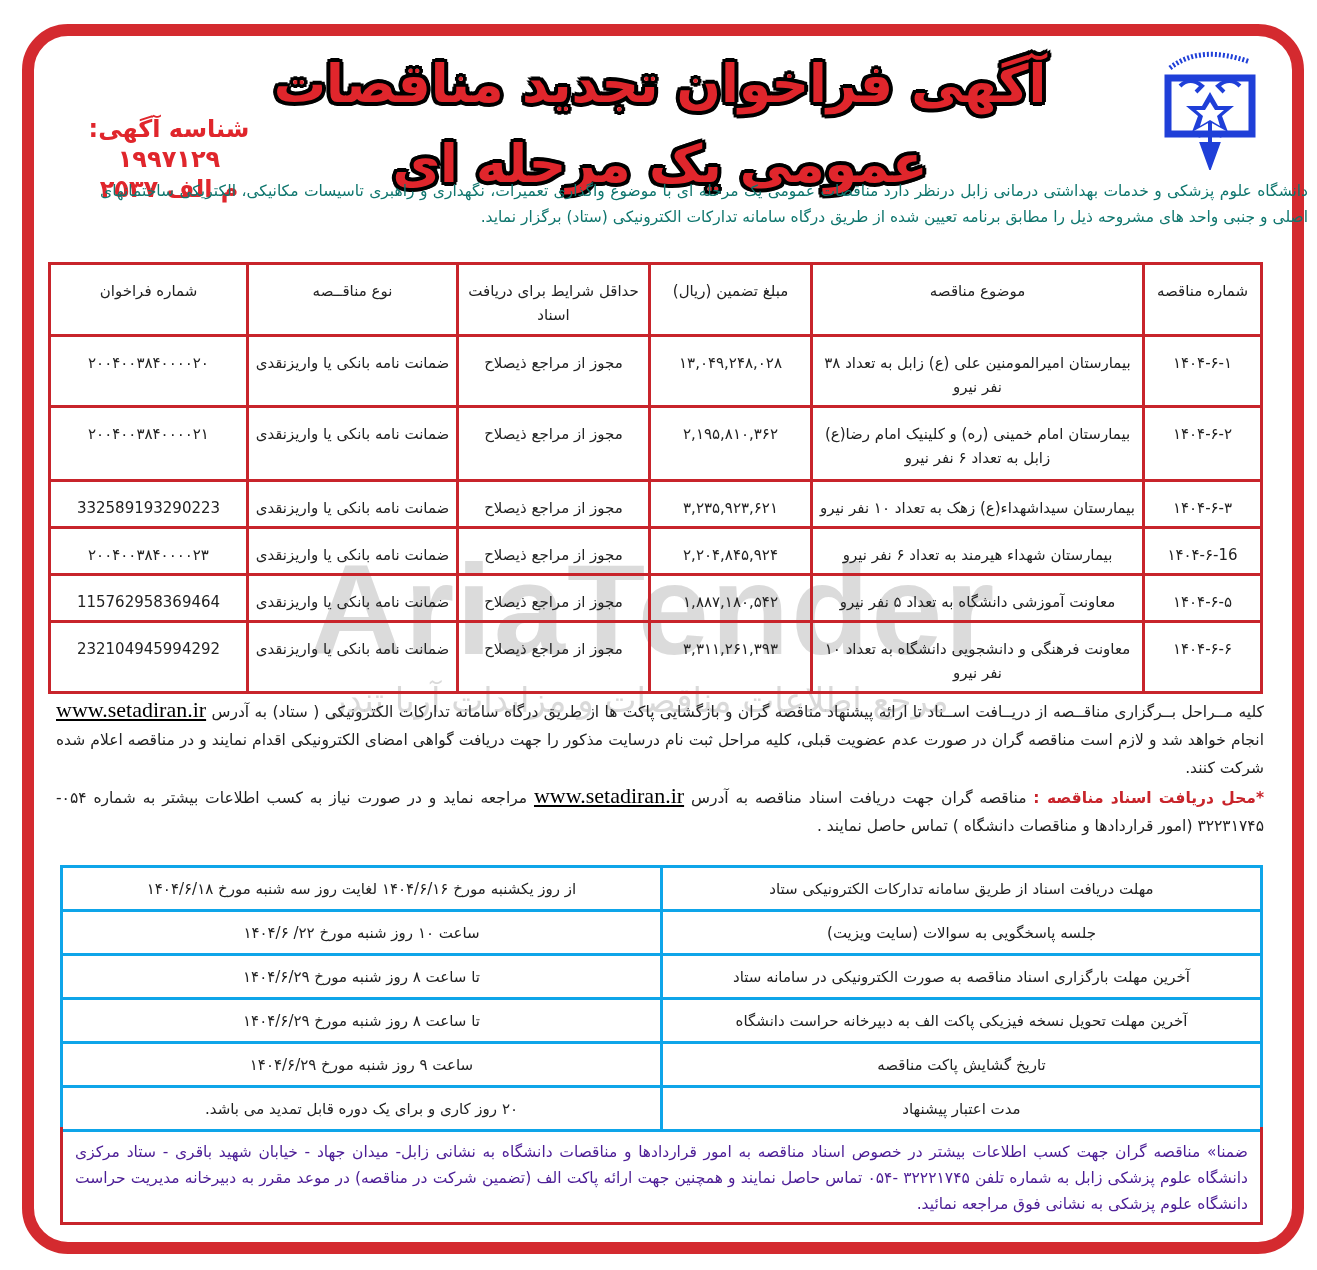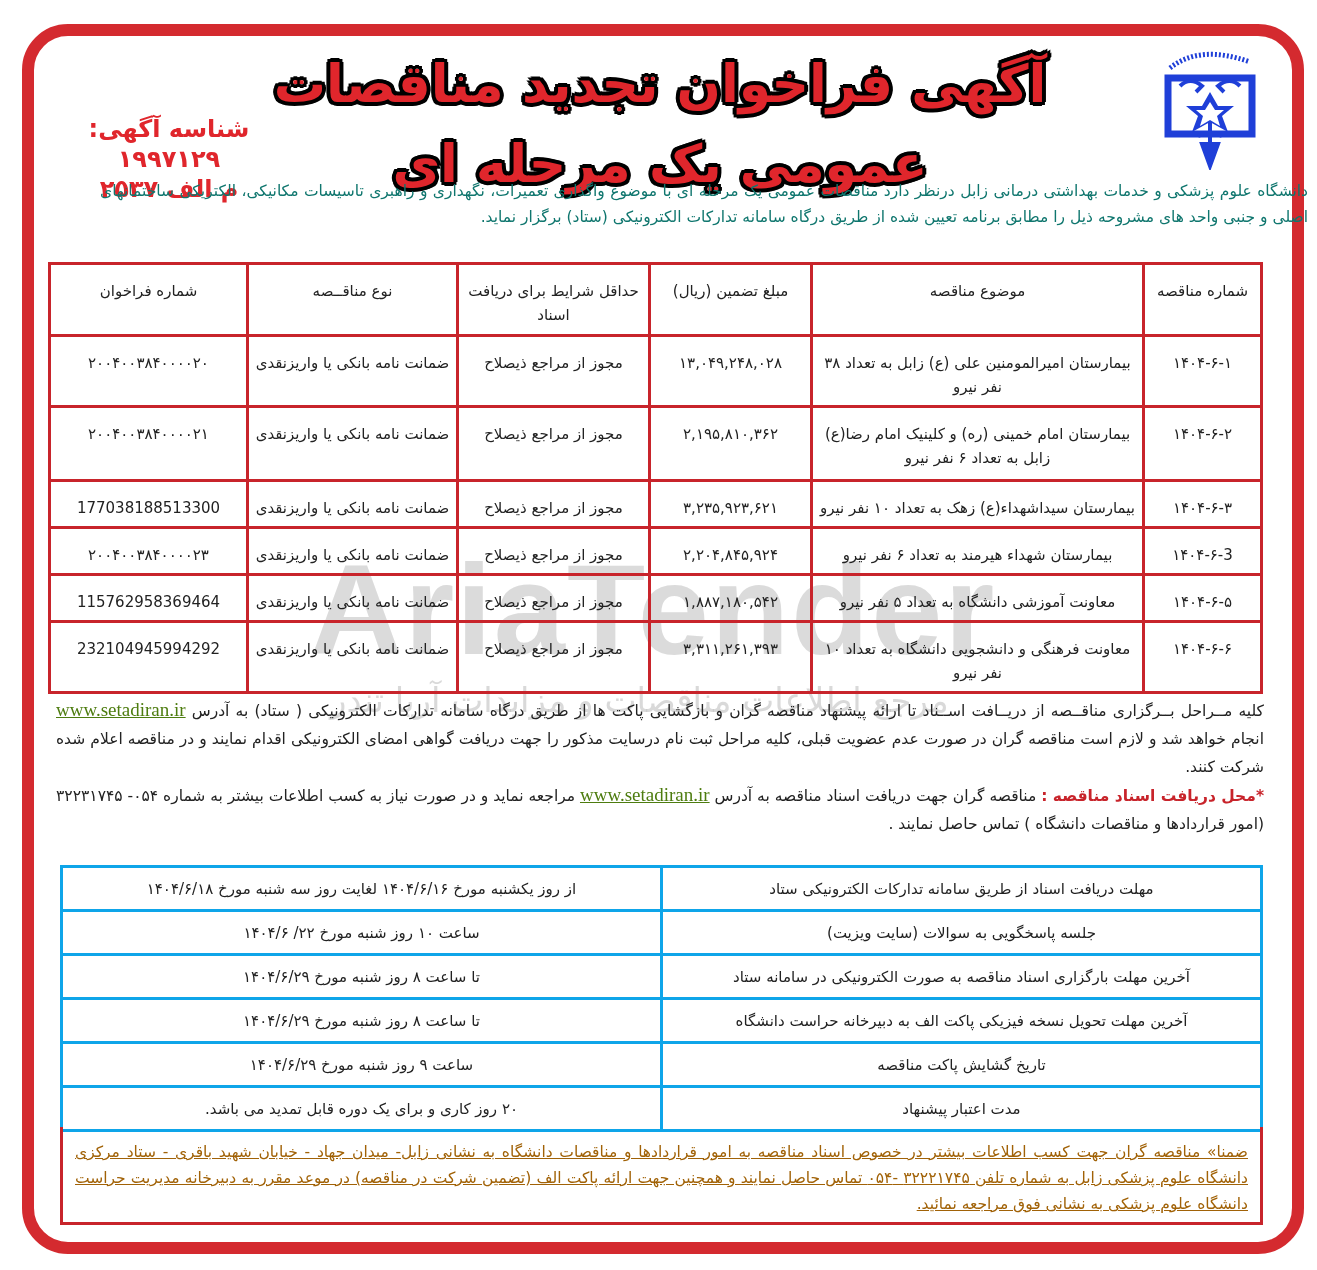--- a/index.html
+++ b/index.html
@@ -55,39 +55,39 @@
   .watermark-sub {
     position: absolute; left: 330px; top: 680px; width: 700px;
     color: rgba(170,170,170,0.45); font-size: 34px; direction: rtl; text-align: left;
     letter-spacing: 10px; pointer-events: none;
   }
 
   .notes {
     position: absolute; left: 56px; top: 696px; width: 1208px;
     direction: rtl; text-align: justify; font-size: 15.5px; line-height: 28px; color: #222;
   }
-  .notes a { color: #4d7c0f; text-decoration: underline; font-family: "Liberation Serif", serif; font-size: 19px; }
+  .notes a { color: #000000; text-decoration: underline; font-family: "Liberation Serif", serif; font-size: 22px; }
   .notes .bold-red { color: #c8242b; font-weight: bold; }
 
   .schedule {
     position: absolute; left: 60px; top: 865px; width: 1203px;
     border: 3px solid #c8242b;
   }
   .schedule td {
     border: 3px solid #0ea5e9; text-align: center; vertical-align: middle;
     font-size: 15px; height: 38px; color: #222;
   }
   .schedule td.lbl { width: 600px; text-align: center; }
   .schedule tr.tall td { height: 44px; }
 
   .footer-note {
     position: absolute; left: 60px; top: 1127px; width: 1203px; height: 98px;
     border: 3px solid #c8242b; border-top: none;
     direction: rtl; text-align: justify; font-size: 15.5px; line-height: 26px;
-    padding: 12px 12px 0 12px; color: #a16207; text-decoration: underline;
+    padding: 12px 12px 0 12px; color: #4c1d95;
   }
 </style>
 </head>
 <body>
 
 <div class="frame"></div>
 
 <div class="title">آگهی فراخوان تجدید مناقصات عمومی یک مرحله ای</div>
 
 <div class="logo">
@@ -139,24 +139,24 @@
       <td>مجوز از مراجع ذیصلاح</td>
       <td>ضمانت نامه بانکی یا واریزنقدی</td>
       <td>۲۰۰۴۰۰۳۸۴۰۰۰۰۲۱</td>
     </tr>
     <tr style="height:46px">
       <td>۱۴۰۴-۶-۳</td>
       <td>بیمارستان سیداشهداء(ع) زهک به تعداد ۱۰ نفر نیرو</td>
       <td>۳,۲۳۵,۹۲۳,۶۲۱</td>
       <td>مجوز از مراجع ذیصلاح</td>
       <td>ضمانت نامه بانکی یا واریزنقدی</td>
-      <td>177038188513300</td>
+      <td>332589193290223</td>
     </tr>
     <tr style="height:44px">
-      <td>۱۴۰۴-۶-3</td>
+      <td>۱۴۰۴-۶-16</td>
       <td>بیمارستان شهداء هیرمند به تعداد ۶ نفر نیرو</td>
       <td>۲,۲۰۴,۸۴۵,۹۲۴</td>
       <td>مجوز از مراجع ذیصلاح</td>
       <td>ضمانت نامه بانکی یا واریزنقدی</td>
       <td>۲۰۰۴۰۰۳۸۴۰۰۰۰۲۳</td>
     </tr>
     <tr style="height:46px">
       <td>۱۴۰۴-۶-۵</td>
       <td>معاونت آموزشی دانشگاه به تعداد ۵ نفر نیرو</td>
       <td>۱,۸۸۷,۱۸۰,۵۴۲</td>

